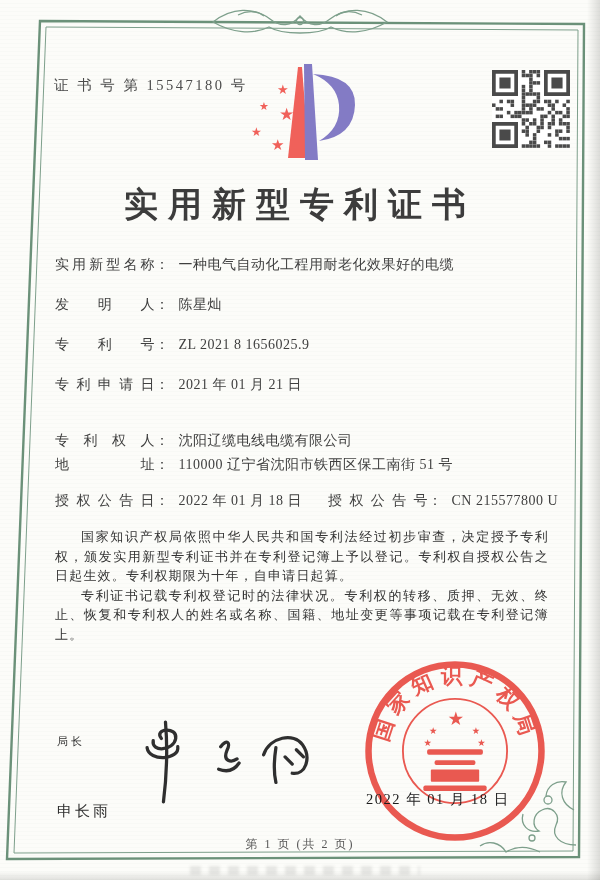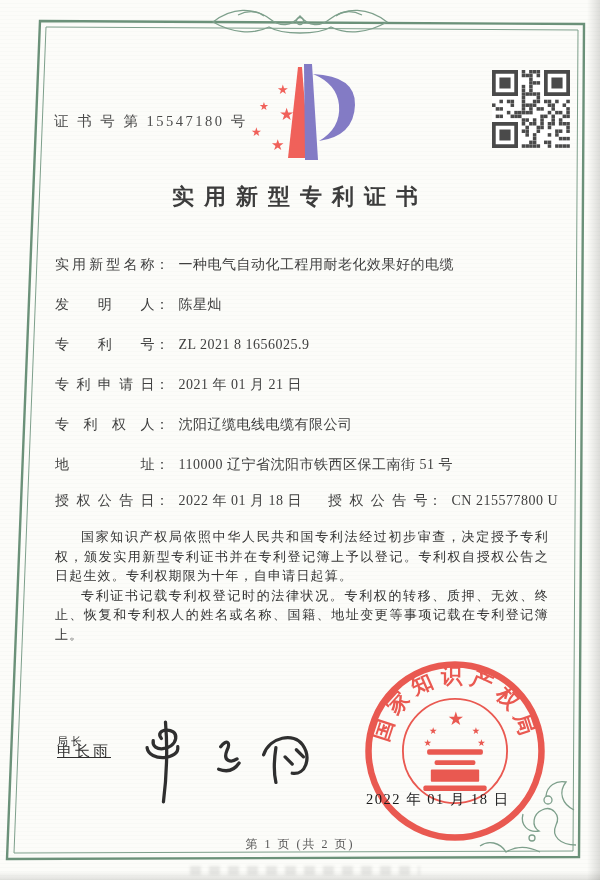--- a/index.html
+++ b/index.html
@@ -5,33 +5,33 @@
   html,body{margin:0;padding:0;background:#d9d9d6;}
   .page{
     position:relative;width:600px;height:880px;overflow:hidden;
     background:#fcfcf9;
     background-image:repeating-linear-gradient(0deg, rgba(140,170,150,.035) 0 1px, transparent 1px 4px);
     font-family:"Liberation Serif","DejaVu Serif",serif;
     color:#3a3a3a;
   }
   .abs{position:absolute;}
   svg{display:block;}
-  .certno{left:54px;top:76px;font-size:14.5px;letter-spacing:2.5px;color:#4c4c4c;margin-top:36px;}
-  .title{left:0;top:182px;width:100%;text-align:center;font-size:22px;font-weight:bold;
+  .certno{left:54px;top:76px;font-size:14.5px;letter-spacing:2.5px;color:#4c4c4c;}
+  .title{left:0;top:182px;width:100%;text-align:center;font-size:34px;font-weight:bold;
          letter-spacing:10px;color:#3c3c3c;}
   .field-row{left:55px;font-size:14px;color:#3f3f3f;letter-spacing:.5px;white-space:nowrap;}
   .flabel{display:inline-block;width:100px;text-align:justify;text-align-last:justify;}
   .fcolon{display:inline-block;}
   .fvalue{margin-left:9px;margin-top:28px;}
   .grant2{margin-left:26px;}
   .paras{left:55px;top:527px;width:494px;font-size:13px;
          line-height:19.5px;letter-spacing:1.2px;color:#343434;text-align:justify;}
   .paras p{margin:0;text-indent:2em;}
   .signer-title{left:57px;top:734px;font-size:11px;letter-spacing:3px;color:#2e2e2e;}
-  .signer-name{left:57px;top:742px;font-size:15px;letter-spacing:3px;color:#2e2e2e;text-decoration:underline;}
+  .signer-name{left:57px;top:802px;font-size:15px;letter-spacing:3px;color:#2e2e2e;}
   .seal-wrap{left:362px;top:658px;opacity:.9;}
   .seal-date{left:366px;top:790px;font-size:14.5px;letter-spacing:1.5px;color:#1c1c1c;}
   .footer{left:0;top:836px;width:100%;text-align:center;font-size:12px;letter-spacing:2px;color:#555;}
   .bleed{left:190px;top:866px;width:230px;height:9px;opacity:.45;
          background:repeating-linear-gradient(90deg, rgba(120,120,118,.35) 0 11px, transparent 11px 19px);
          filter:blur(1.5px);}
   .shade-r{right:0;top:0;width:13px;height:100%;
          background:linear-gradient(90deg, transparent, rgba(90,90,86,.20));}
   .shade-b{left:0;bottom:0;width:100%;height:9px;
          background:linear-gradient(0deg, rgba(80,80,76,.16), transparent);}
@@ -207,21 +207,21 @@
   </div>
   <div class="abs field-row" style="top:296px">
     <span class="flabel">发明人</span><span class="fcolon">：</span><span class="fvalue">陈星灿</span>
   </div>
   <div class="abs field-row" style="top:336px">
     <span class="flabel">专利号</span><span class="fcolon">：</span><span class="fvalue">ZL 2021 8 1656025.9</span>
   </div>
   <div class="abs field-row" style="top:376px">
     <span class="flabel">专利申请日</span><span class="fcolon">：</span><span class="fvalue">2021 年 01 月 21 日</span>
   </div>
-  <div class="abs field-row" style="top:416px">
+  <div class="abs field-row" style="top:432px">
     <span class="flabel">专利权人</span><span class="fcolon">：</span><span class="fvalue">沈阳辽缆电线电缆有限公司</span>
   </div>
   <div class="abs field-row" style="top:456px">
     <span class="flabel">地址</span><span class="fcolon">：</span><span class="fvalue">110000 辽宁省沈阳市铁西区保工南街 51 号</span>
   </div>
   <div class="abs field-row" style="top:492px">
     <span class="flabel">授权公告日</span><span class="fcolon">：</span><span class="fvalue">2022 年 01 月 18 日</span><span class="flabel grant2">授权公告号</span><span class="fcolon">：</span><span class="fvalue">CN 215577800 U</span>
   </div>
 
   <div class="abs paras">

